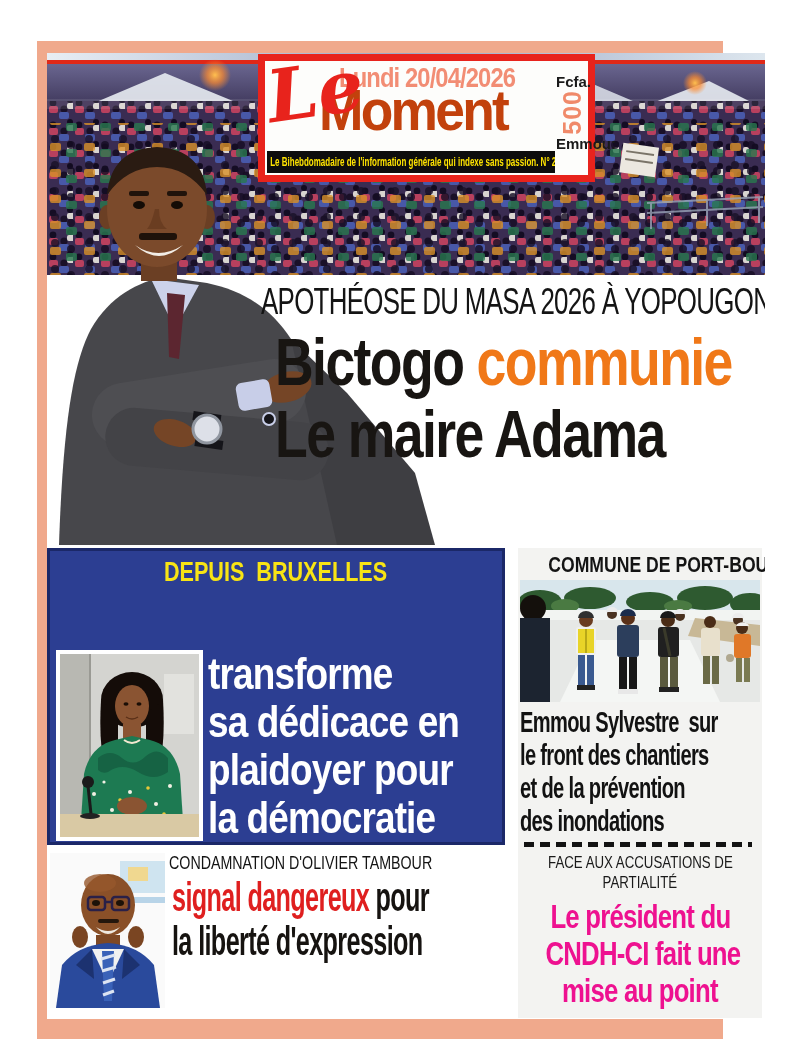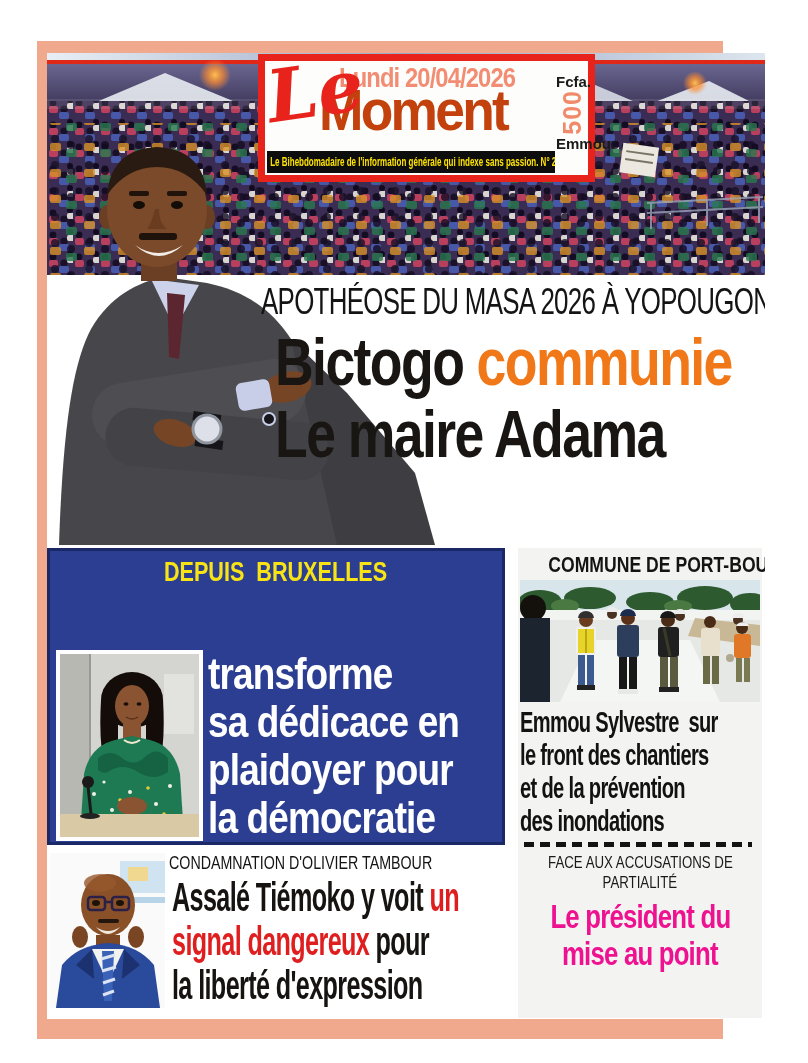--- a/index.html
+++ b/index.html
@@ -371,20 +371,22 @@
         </div>
         <div class="dashes"></div>
         <div class="face-kicker ctr">
           <div><span class="cond">FACE AUX ACCUSATIONS DE</span></div>
           <div><span class="cond">PARTIALITÉ</span></div>
         </div>
         <div class="cndh ctr">
           <div class="cndh-line">
             <span class="cond">Le président du</span></div>
           <div class="cndh-line">
+            <span class="cond">CNDH-CI fait une</span></div>
+          <div class="cndh-line">
             <span class="cond">mise au point</span></div>
         </div>
       </div>
 
       <div class="tambour">
         <svg class="tb-photo" width="115" height="155" viewBox="0 0 115 155">
           <rect width="115" height="155" fill="#fafafa"></rect>
           <rect x="70" y="8" width="45" height="32" fill="#cfe4f0"></rect>
           <rect x="78" y="14" width="20" height="14" fill="#f0d890"></rect>
           <rect x="58" y="44" width="57" height="6" fill="#b8d4e8"></rect>
@@ -410,23 +412,20 @@
             <line x1="52" y1="118" x2="66" y2="114"></line>
             <line x1="53" y1="130" x2="65" y2="126"></line>
             <line x1="53" y1="142" x2="64" y2="138"></line>
           </g>
         </svg>
         <div class="tb-kicker">
           <span class="cond">CONDAMNATION D'OLIVIER TAMBOUR</span>
         </div>
         <div class="tb-lines">
           <div class="tb-line">
-            <span class="cond"><span>Assalé Tiémoko y voit </span><span class="red">un</span></span>
-          </div>
-          <div class="tb-line">
             <span class="cond"><span class="red">signal dangereux </span><span>pour</span></span>
           </div>
           <div class="tb-line">
             <span class="cond">la liberté d'expression</span>
           </div>
         </div>
       </div>
 
     </div>
   </div>

